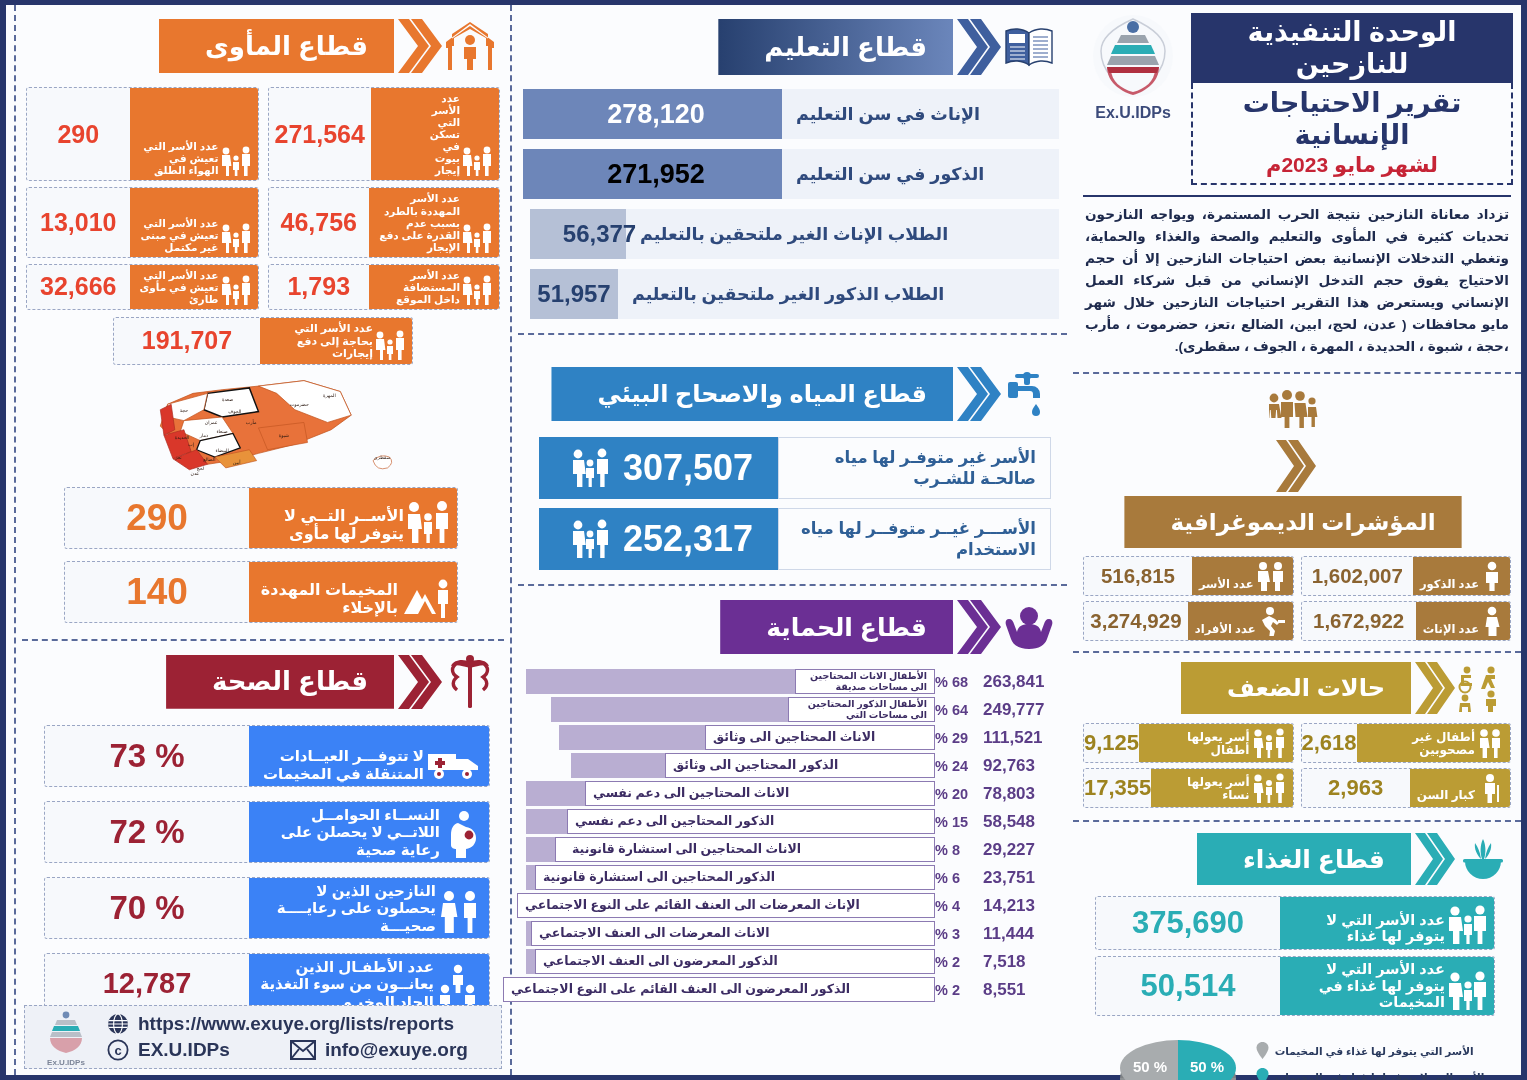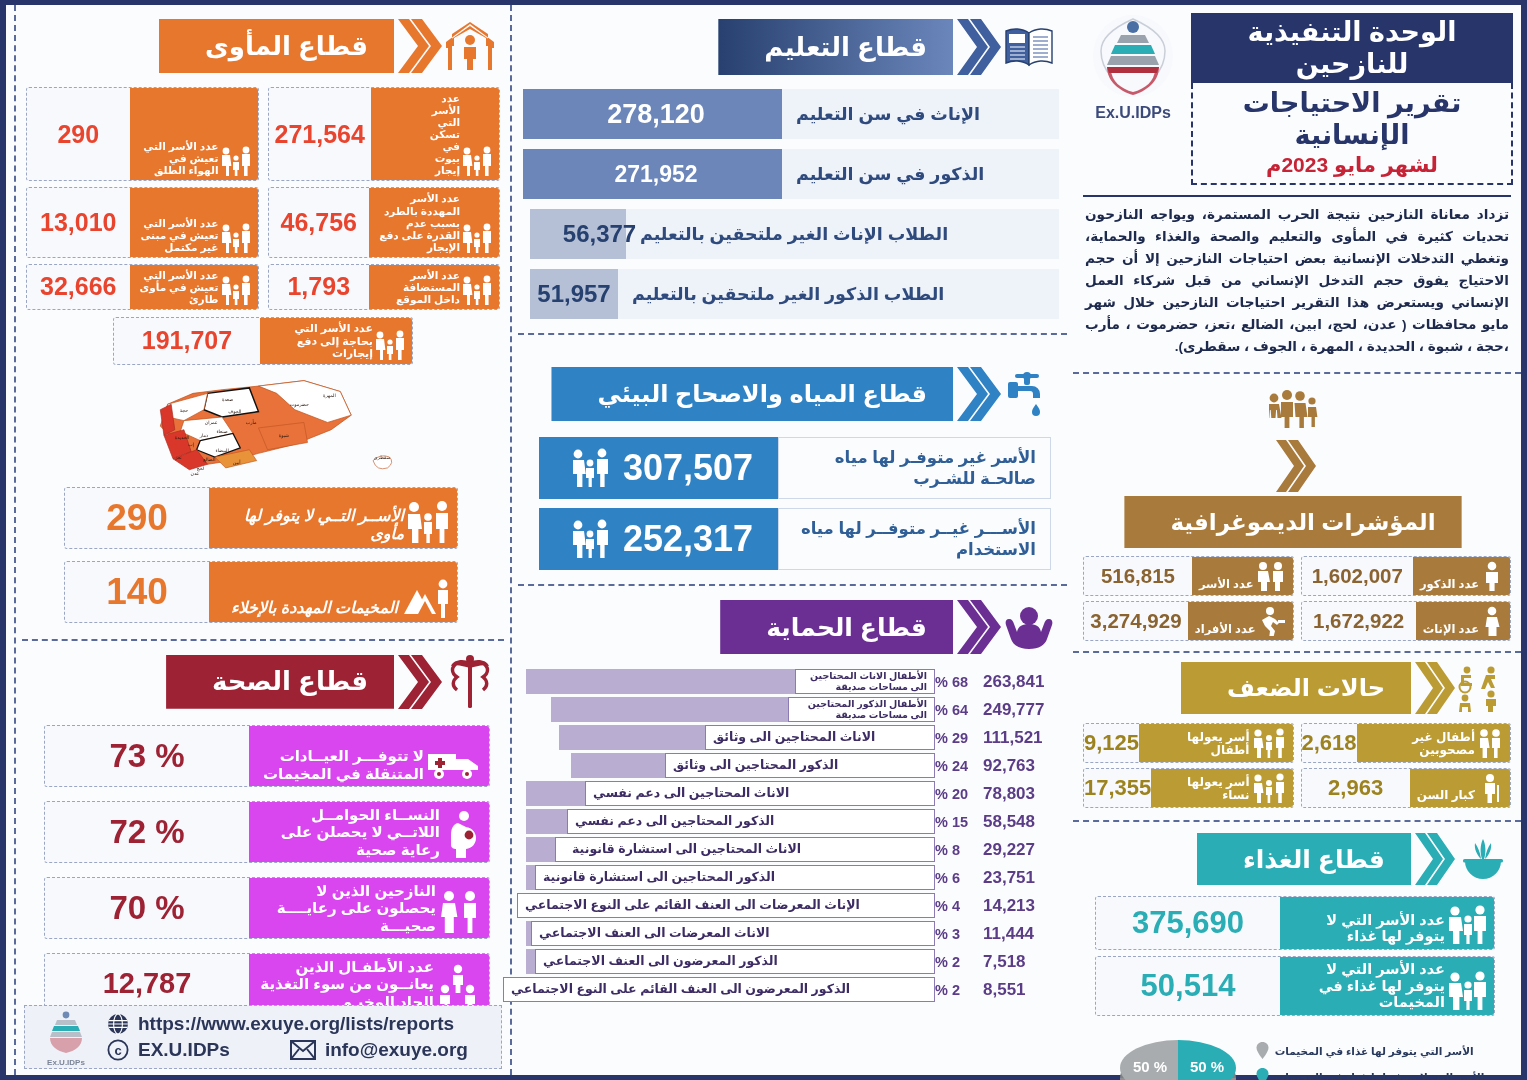--- a/index.html
+++ b/index.html
@@ -71,26 +71,26 @@
   }
   .ficon { flex: 0 0 auto; display: flex; align-items: center; }
   .ficon svg { display: block; }
 
   
   .shelter-grid { display: grid; grid-template-columns: 1fr 1fr; gap: 6px 9px; padding: 0 10px; }
   .shelter-pill .lbl { background: #e8772e; font-size: 10.5px; min-height: 44px; }
   .shelter-pill .val { color: #e8442e; font-size: 25px; }
   .shelter-wide { display: flex; justify-content: center; margin-top: 7px; }
   .shelter-wide .pill { width: 300px; }
-  .shelter-big .lbl { background: #e8772e; font-size: 16px; min-height: 60px; width: 248px; font-style: italic; }
+  .shelter-big .lbl { background: #e8772e; font-size: 16px; min-height: 60px; width: 208px; }
   .shelter-big .val { color: #e8772e; font-size: 37px; }
 
   
   .health-pill { margin: 0 20px 14px 28px; }
-  .health-pill .lbl { background: #d946ef; font-size: 15px; min-height: 60px; width: 240px; justify-content: flex-end;}
+  .health-pill .lbl { background: #3b82f6; font-size: 15px; min-height: 60px; width: 240px; justify-content: flex-end;}
   .health-pill .val { color: #9c2234; font-size: 33px; }
 
   
   .edu-row { display: flex; align-items: stretch; margin: 0 14px 10px 18px; height: 50px; }
   .edu-label {
     flex: 1; display: flex; align-items: center; justify-content: flex-end;
     background: #eef2f9; color: #2f4a7d; font-weight: bold; font-size: 17.5px;
     padding: 0 14px;
   }
   .edu-bar {
@@ -536,21 +536,21 @@
 
       <div class="edu-row">
         <div class="edu-label">الإناث في سن التعليم</div>
         <div class="edu-bar" style="width:252px;background:#6d86b9;color:#fff;font-size:27px;">
           <span>278,120</span>
           <span style="position:absolute;right:100%;top:0;bottom:0;width:7px;background:#6d86b9;"></span>
         </div>
       </div>
       <div class="edu-row">
         <div class="edu-label">الذكور في سن التعليم</div>
-        <div class="edu-bar" style="width:252px;background:#6d86b9;color:#ffffff;font-size:23px;">
+        <div class="edu-bar" style="width:252px;background:#6d86b9;color:#000000;font-size:27px;">
           <span>271,952</span>
           <span style="position:absolute;right:100%;top:0;bottom:0;width:7px;background:#6d86b9;"></span>
         </div>
       </div>
       <div class="edu-row">
         <div class="edu-label">الطلاب الإناث الغير ملتحقين بالتعليم</div>
         <div class="edu-bar" style="width:96px;background:#b5c0d6;color:#26406f;font-size:24px;padding-left:43px;">
           <span>56,377</span>
         </div>
       </div>
@@ -653,21 +653,21 @@
             <div class="prot-bar" style="width:100%;"></div>
             <div class="prot-lblbox tiny" style="width:140px;">الأطفال الاناث المحتاجين الى مساحات صديقة</div>
           </div>
         </div>
 
         <div class="prot-row">
           <div class="prot-value">249,777</div>
           <div class="prot-pct">64 %</div>
           <div class="prot-track">
             <div class="prot-bar" style="width:94%;"></div>
-            <div class="prot-lblbox tiny" style="width:147px;">الأطفال الذكور المحتاجين الى مساحات صديقة</div>
+            <div class="prot-lblbox tiny" style="width:147px;">الأطفال الذكور المحتاجين الى مساحات التي</div>
           </div>
         </div>
 
         <div class="prot-row">
           <div class="prot-value">111,521</div>
           <div class="prot-pct">29 %</div>
           <div class="prot-track">
             <div class="prot-bar" style="width:92%;"></div>
             <div class="prot-lblbox" style="width:230px;">الاناث المحتاجين الى وثائق</div>
           </div>

